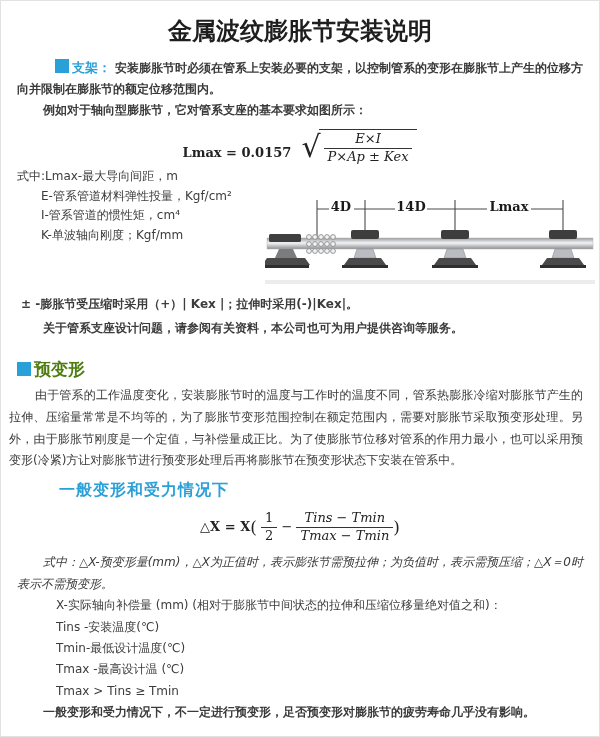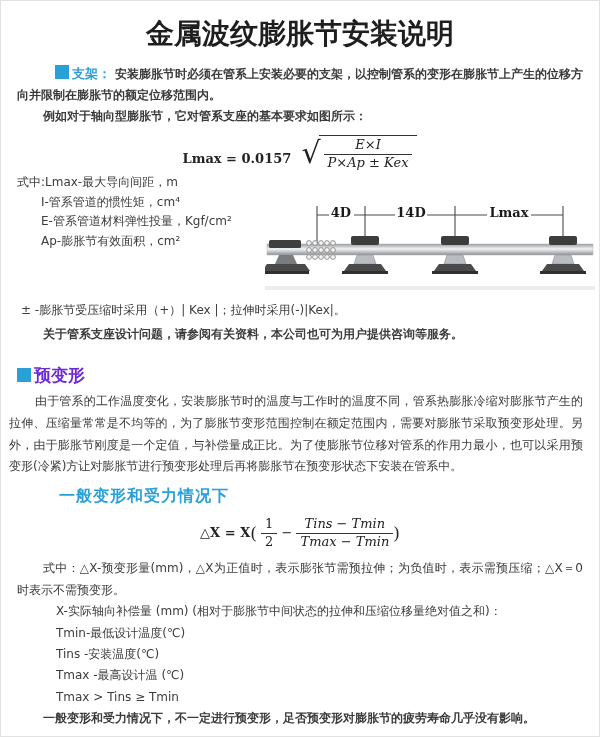--- a/index.html
+++ b/index.html
@@ -2,21 +2,21 @@
 <html><head>
 <meta charset="utf-8">
 <style>
   html,body { margin:0; padding:0; background:#fff; }
   .page {
     position:relative; width:600px; height:737px; box-sizing:border-box;
     background:#ffffff; border:1px solid #e2e2e2; overflow:hidden;
     font-family:"DejaVu Sans", sans-serif; color:#3c3c3c;
   }
   .title {
-    text-align:center; font-size:28px; font-weight:700; color:#1e1e1e;
+    text-align:center; font-size:24px; font-weight:700; color:#1e1e1e;
     margin:14px 0 10px;
   }
   .bullet {
     display:inline-block; width:14px; height:14px; background:#2aa0d8;
     margin-right:3px; vertical-align:-1px;
   }
   .sec-inline { font-size:13px; font-weight:700; color:#2aa0d8; margin-right:4px; }
   .para {
     margin:0 16px; font-size:12px; line-height:1.72; text-align:justify;
     font-weight:600; color:#3a3a3a;
@@ -33,23 +33,23 @@
   .frac .den { display:block; padding:1px 4px 0; }
   .ital { font-style:italic;text-align:center; }
   .sqrt { display:inline-flex; align-items:center; margin-left:6px; }
   .sqrt-sym { font-size:30px; line-height:0.9; font-weight:400; margin-right:-2px; }
   .radicand { border-top:1.6px solid #333; padding:2px 5px 0; }
   .mid-row { display:flex; margin:2px 0 0 16px; }
   .defs { width:250px; font-size:12px; line-height:1.45; font-weight:400; }
   .defs > div { margin-bottom:2px; white-space:nowrap; }
   .def-sub { padding-left:24px; }
   .diagram-wrap { flex:1; padding:26px 4px 0 0; }
-  .note-line { margin:1px 16px 0 20px; font-size:12px; line-height:1.6; font-weight:400; }
+  .note-line { margin:1px 16px 0 20px; font-size:12px; line-height:1.6; font-weight:700; }
   .consult { margin:4px 16px 0; font-size:12px; line-height:1.6; font-weight:600; text-indent:26px; }
-  .sec-head { margin:20px 16px 4px; font-size:17px; font-weight:700; color:#6d28d9; }
+  .sec-head { margin:20px 16px 4px; font-size:17px; font-weight:700; color:#4d7c0f; }
   .sub-head-axial { margin:8px 0 2px 58px; font-size:16px; font-weight:700; color:#2aa0d8; letter-spacing:1px; }
   .items { margin:0 16px 0 55px; font-size:12px; line-height:1.78; font-weight:400; }
   .paren { font-size:17px; vertical-align:-2px; }
   svg text { font-family:"DejaVu Serif", serif; font-weight:700; fill:#1a1a1a; }
 </style>
 </head>
 <body>
 
 <div class="page">
 
@@ -69,23 +69,23 @@
           <span class="num">E×I</span>
           <span class="den">P×Ap ± Kex</span>
         </span>
       </span>
     </span>
   </div>
 
   <div class="mid-row">
     <div class="defs">
       <div>式中:Lmax-最大导向间距，m</div>
+      <div class="def-sub">E-管系管道材料弹性投量，Kgf/cm²</div>
       <div class="def-sub">I-管系管道的惯性矩，cm⁴</div>
-      <div class="def-sub">E-管系管道材料弹性投量，Kgf/cm²</div>
-      <div class="def-sub">Ap-膨胀节有效面积，cm²</div>
+      <div class="def-sub">K-单波轴向刚度；Kgf/mm</div>
     </div>
 
     <div class="diagram-wrap">
       <svg width="330" height="96" viewBox="0 0 330 96">
         <defs>
           <linearGradient id="pipeGrad" x1="0" y1="0" x2="0" y2="1">
             <stop offset="0" stop-color="#9a9da0"></stop>
             <stop offset="0.45" stop-color="#f2f3f4"></stop>
             <stop offset="1" stop-color="#8d9093"></stop>
           </linearGradient>
@@ -168,24 +168,24 @@
       <span class="num">1</span>
       <span class="den">2</span>
     </span>
     <span>−</span>
     <span class="frac ital">
       <span class="num">Tins − Tmin</span>
       <span class="den">Tmax − Tmin</span>
     </span><span class="paren">)</span>
   </div>
 
-  <p class="para indent2" style="font-weight:500; line-height:1.8;">式中：△X-预变形量(mm)，△X为正值时，表示膨张节需预拉伸；为负值时，表示需预压缩；△X＝0时表示不需预变形。</p>
+  <p class="para indent2" style="font-weight:500; line-height:1.8;font-style:italic;">式中：△X-预变形量(mm)，△X为正值时，表示膨张节需预拉伸；为负值时，表示需预压缩；△X＝0时表示不需预变形。</p>
 
   <div class="items">
     <div>X-实际轴向补偿量 (mm) (相对于膨胀节中间状态的拉伸和压缩位移量绝对值之和)：</div>
+    <div>Tins -安装温度(℃)</div>
     <div>Tmin-最低设计温度(℃)</div>
-    <div>Tins -安装温度(℃)</div>
     <div>Tmax -最高设计温 (℃)</div>
     <div>Tmax &gt; Tins ≥ Tmin</div>
   </div>
   <p class="para indent2" style="font-weight:700;">一般变形和受力情况下，不一定进行预变形，足否预变形对膨胀节的疲劳寿命几乎没有影响。</p>
 
 </div>
 
 </body></html>

